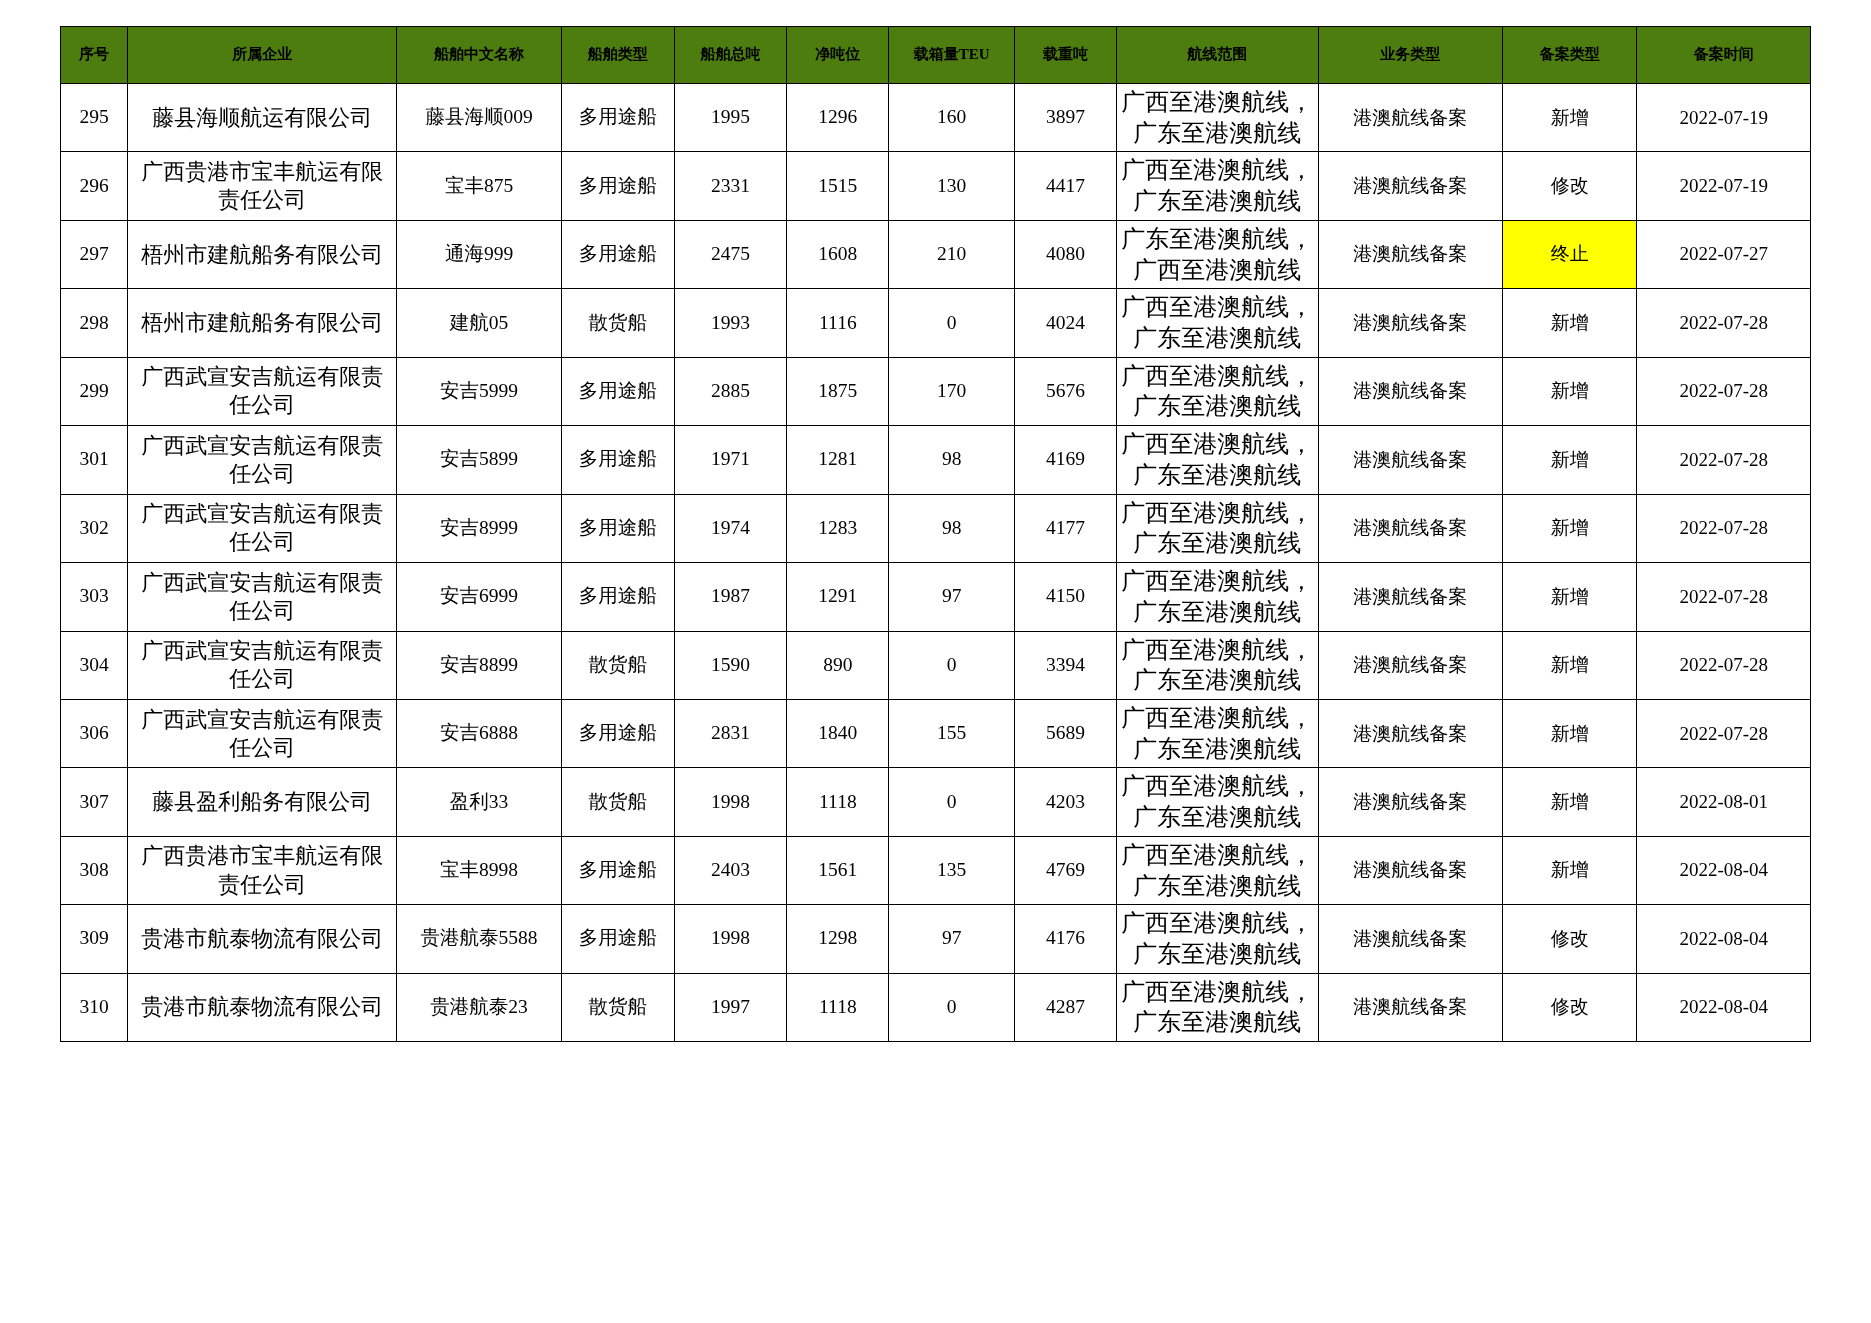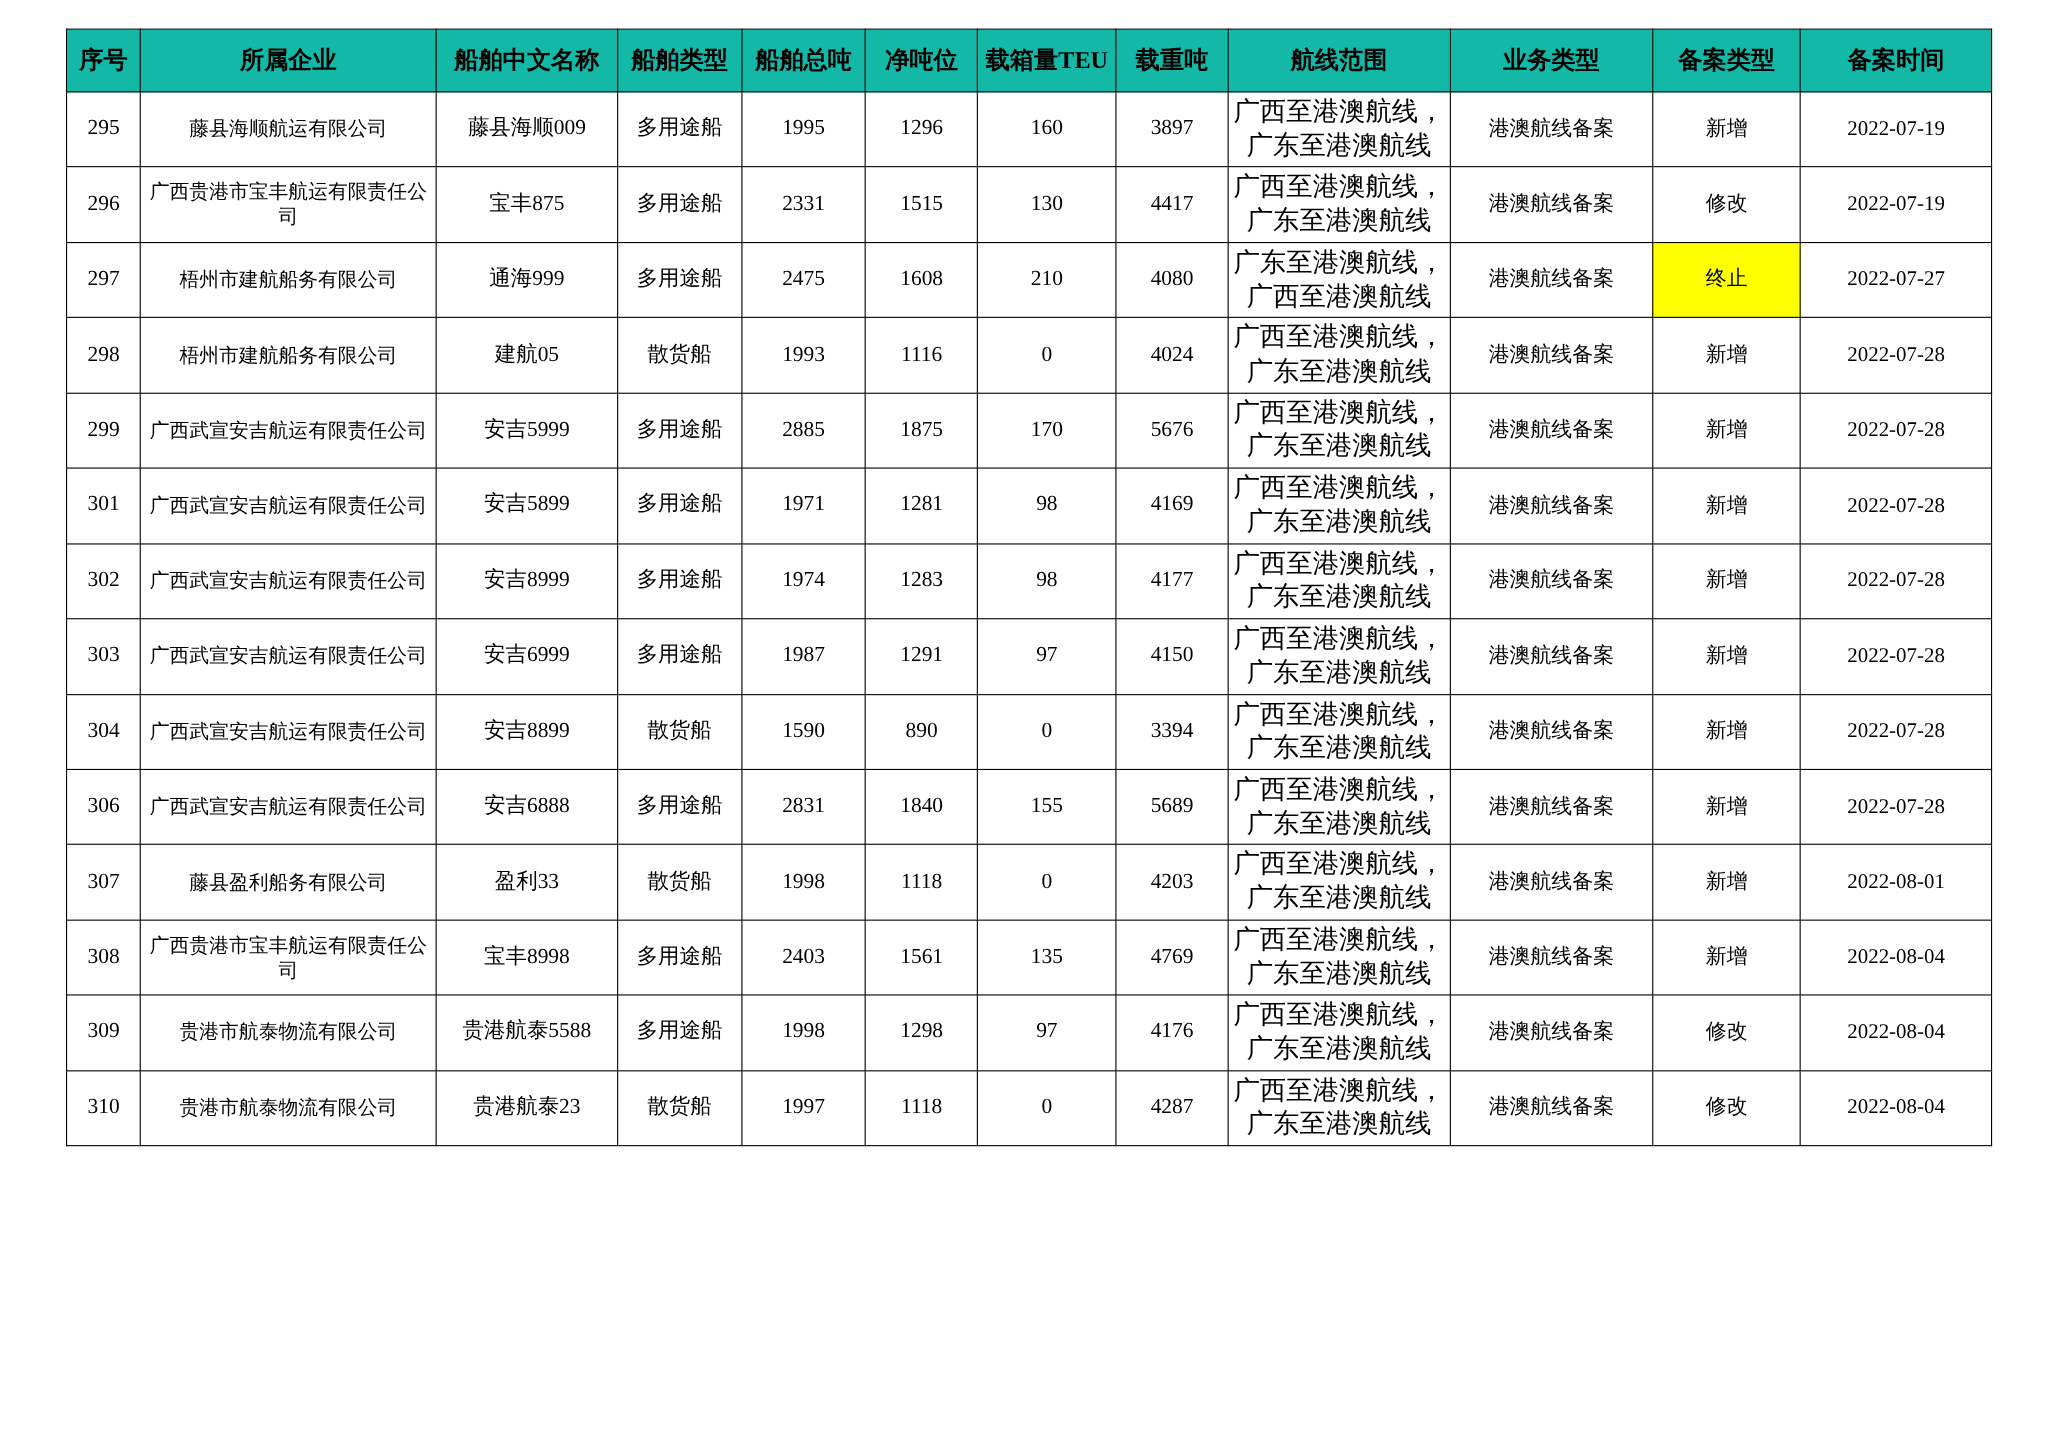--- a/index.html
+++ b/index.html
@@ -28,24 +28,24 @@
   table.ship-table th,
   table.ship-table td {
     border: 1px solid #000000;
     text-align: center;
     vertical-align: middle;
     padding: 3px 4px;
     line-height: 1.28;
     word-break: break-all;
   }
   table.ship-table thead th {
-    background: #14b8a6;
+    background: #4d7c0f;
     font-weight: bold;
     height: 50px;
-    font-size: 22px;
+    font-size: 15px;
   }
   
   col.c-seq      { width: 62px; }
   col.c-company  { width: 248px; }
   col.c-name     { width: 152px; }
   col.c-type     { width: 104px; }
   col.c-gross    { width: 104px; }
   col.c-net      { width: 94px; }
   col.c-teu      { width: 116px; }
   col.c-dwt      { width: 94px; }
@@ -56,21 +56,21 @@
 
   td.route {
     font-size: 24px;
     line-height: 1.3;
     padding: 4px 2px;
   }
   td.biz, td.record, td.date {
     font-size: 19px;
   }
   td.company {
-    font-size: 18px;
+    font-size: 22px;
     padding-left: 6px;
     padding-right: 6px;
   }
   td.num { font-family: "Liberation Serif", serif; }
   td.highlight {
     background: #ffff00;
   }
   .route-line { display: block; white-space: nowrap; }
 </style>
 </head>

